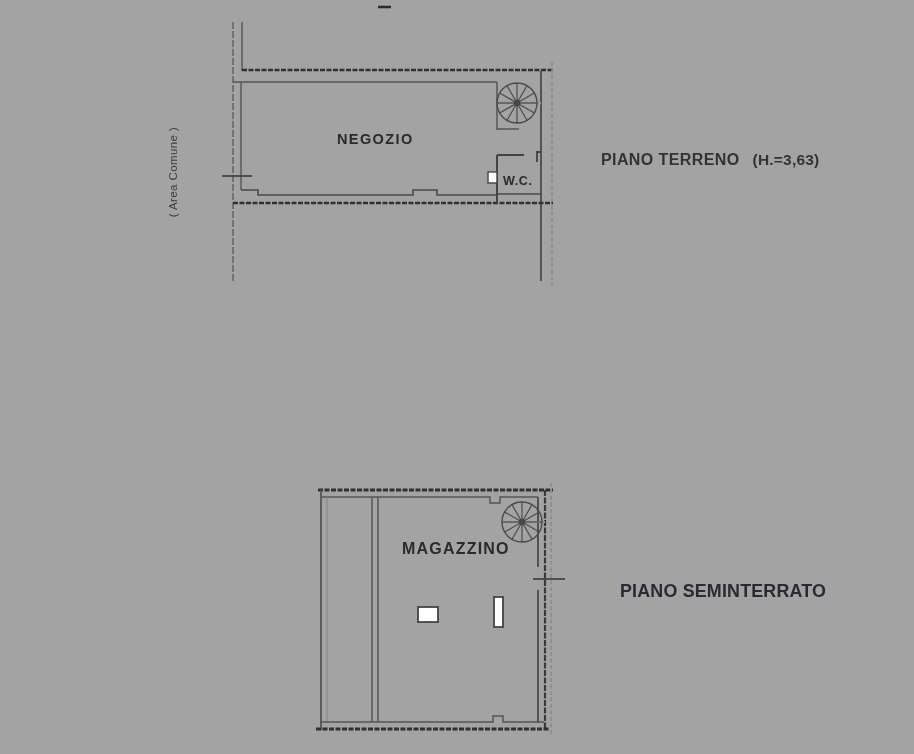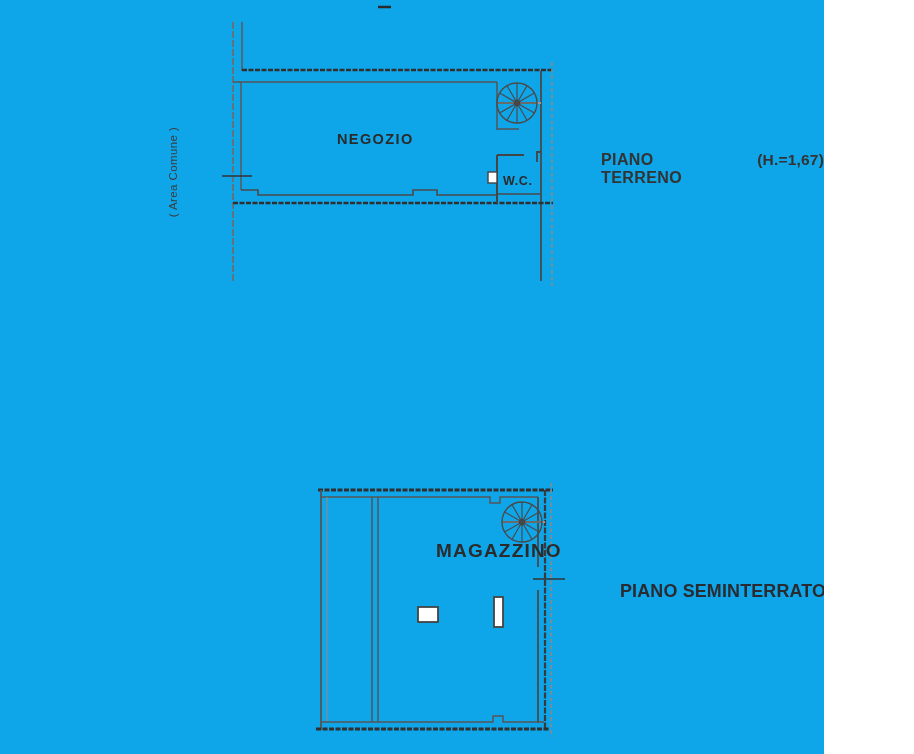--- a/index.html
+++ b/index.html
@@ -1,51 +1,51 @@
 <!DOCTYPE html>
 <html><head>
 <meta charset="utf-8">
 <style>
   html, body { margin: 0; padding: 0; background: #fff; }
   #canvas {
     position: relative;
-    width: 824px;
+    width: 914px;
     height: 754px;
-    background: #0ea5e9;
+    background: #a3a3a3;
     font-family: "Liberation Sans", sans-serif;
     overflow: hidden;
   }
   #plan-svg { position: absolute; left: 0; top: 0; }
   .lbl { position: absolute; color: #262626; white-space: nowrap; }
   .lbl-negozio {
     left: 337px; top: 131px;
     font-size: 14.5px; font-weight: 700; letter-spacing: 1.4px; color: #2b2b2b;
   }
   .lbl-wc {
     left: 503px; top: 174px;
     font-size: 12.5px; font-weight: 700; letter-spacing: 0.6px; color: #2b2b2b; text-align: center;
   }
   .row-terreno {
     position: absolute; left: 601px; top: 151px;
-    display: flex; align-items: baseline; gap: 25px;
+    display: flex; align-items: baseline; gap: 13px;
   }
   .lbl-terreno {
     font-size: 16px; font-weight: 600; letter-spacing: 0.4px; color: #333;
   }
   .lbl-hnote {
     font-size: 15.5px; font-weight: 600; letter-spacing: 0.2px; color: #333;
   }
   .lbl-area-comune {
     left: 173px; top: 172px;
     transform: translate(-50%, -50%) rotate(-90deg);
     font-size: 11.5px; color: #3c3c3c; letter-spacing: 0.4px;
   }
   .lbl-magazzino {
     left: 402px; top: 540px;
-    font-size: 19px; font-weight: 700; letter-spacing: 1.2px; color: #2b2b2b; margin-left: 34px;
+    font-size: 16px; font-weight: 700; letter-spacing: 1.2px; color: #2b2b2b;
   }
   .lbl-seminterrato {
     left: 620px; top: 580px;
     font-size: 19px; font-weight: 700; letter-spacing: 0.2px; color: #2a2a31;
     transform: scaleX(0.94); transform-origin: left center;
   }
 </style>
 </head>
 <body>
 
@@ -164,21 +164,21 @@
       <rect x="494" y="597" width="9" height="30" fill="#ffffff" stroke="#444444" stroke-width="1.8"></rect>
     </g>
   </svg>
 
   <div class="lbl lbl-negozio">NEGOZIO</div>
 
   <div class="lbl lbl-wc">W.C.</div>
 
   <div class="row-terreno">
     <span class="lbl-terreno">PIANO TERRENO</span>
-    <span class="lbl-hnote">(H.=1,67)</span>
+    <span class="lbl-hnote">(H.=3,63)</span>
   </div>
 
   <div class="lbl lbl-area-comune">( Area Comune )</div>
 
   <div class="lbl lbl-magazzino">MAGAZZINO</div>
 
   <div class="lbl lbl-seminterrato">PIANO SEMINTERRATO</div>
 
 </div>
 

